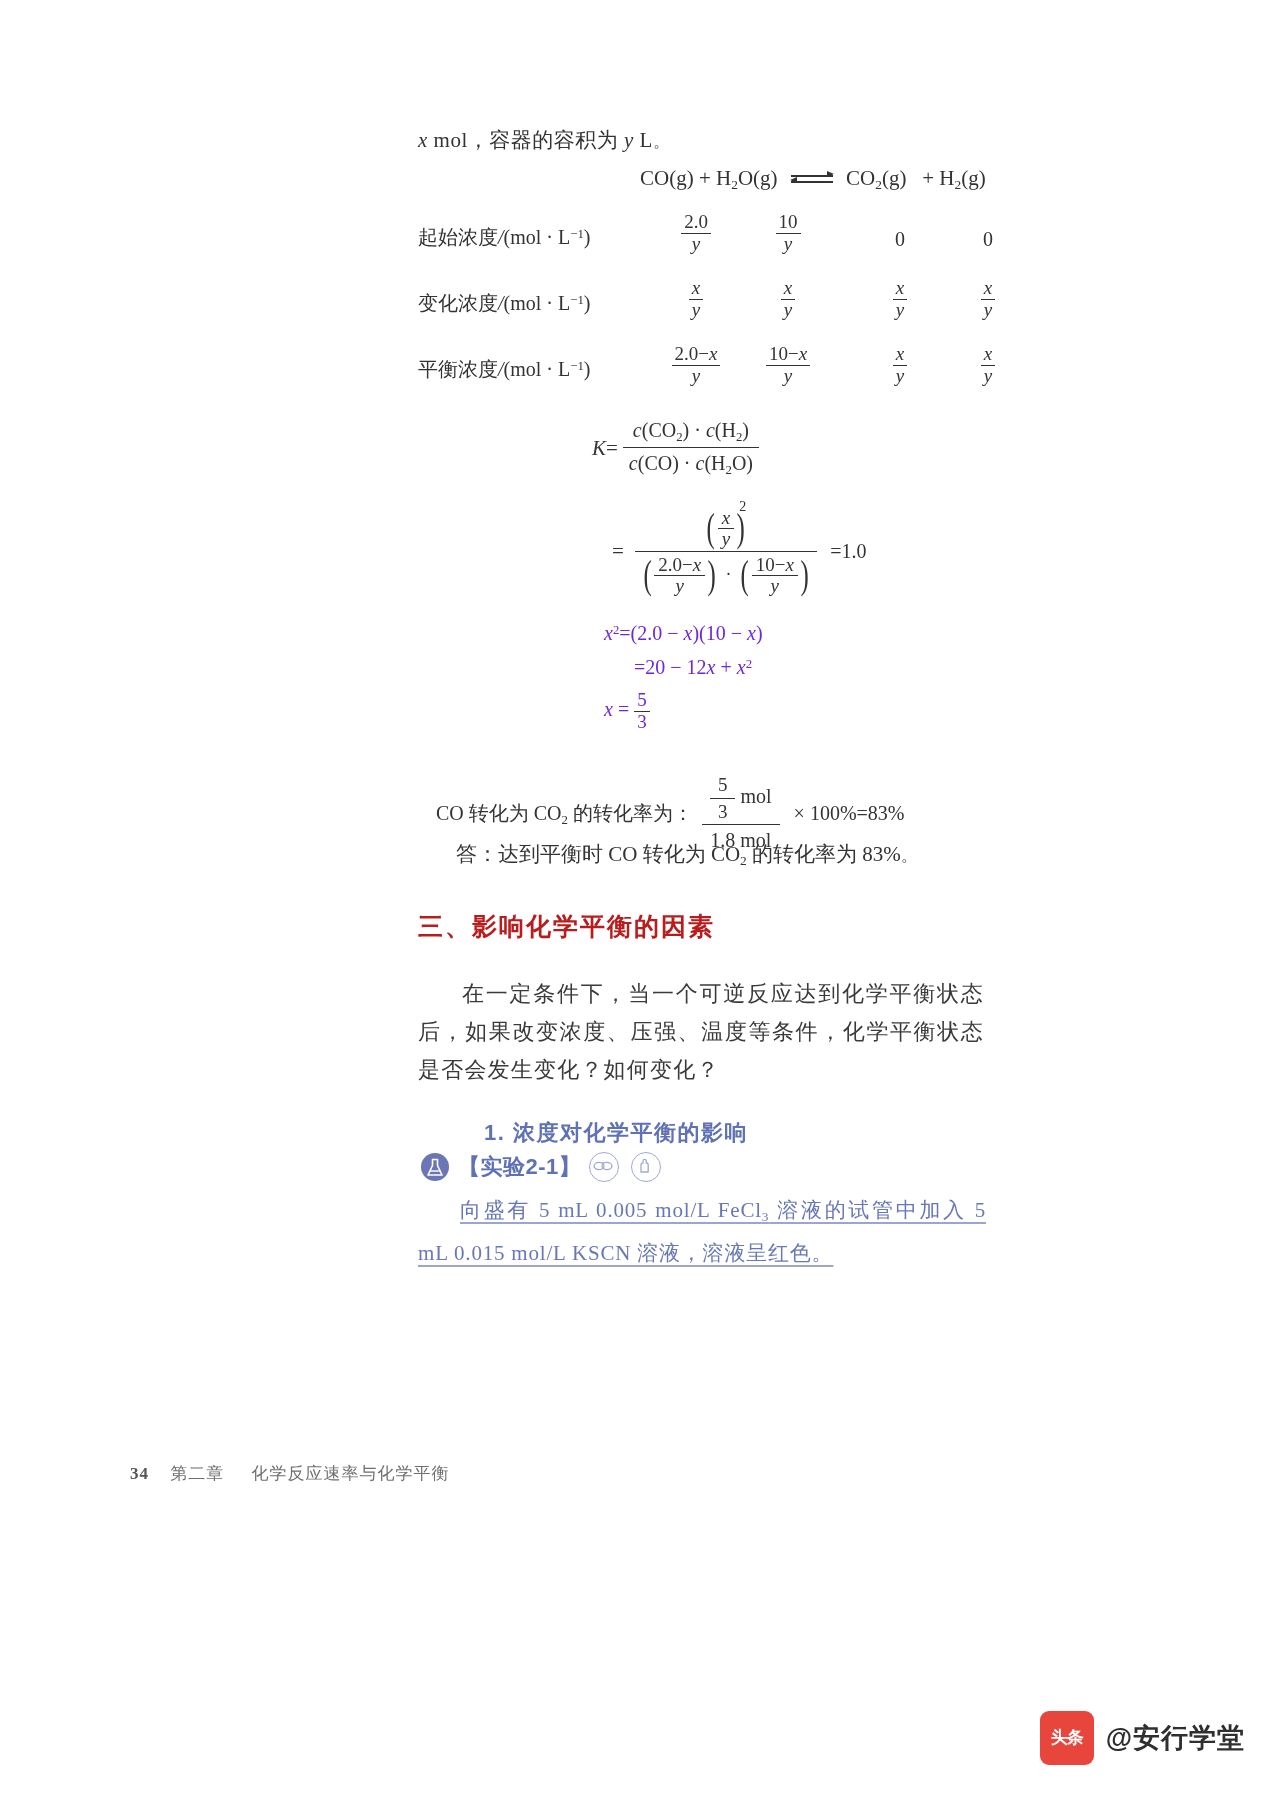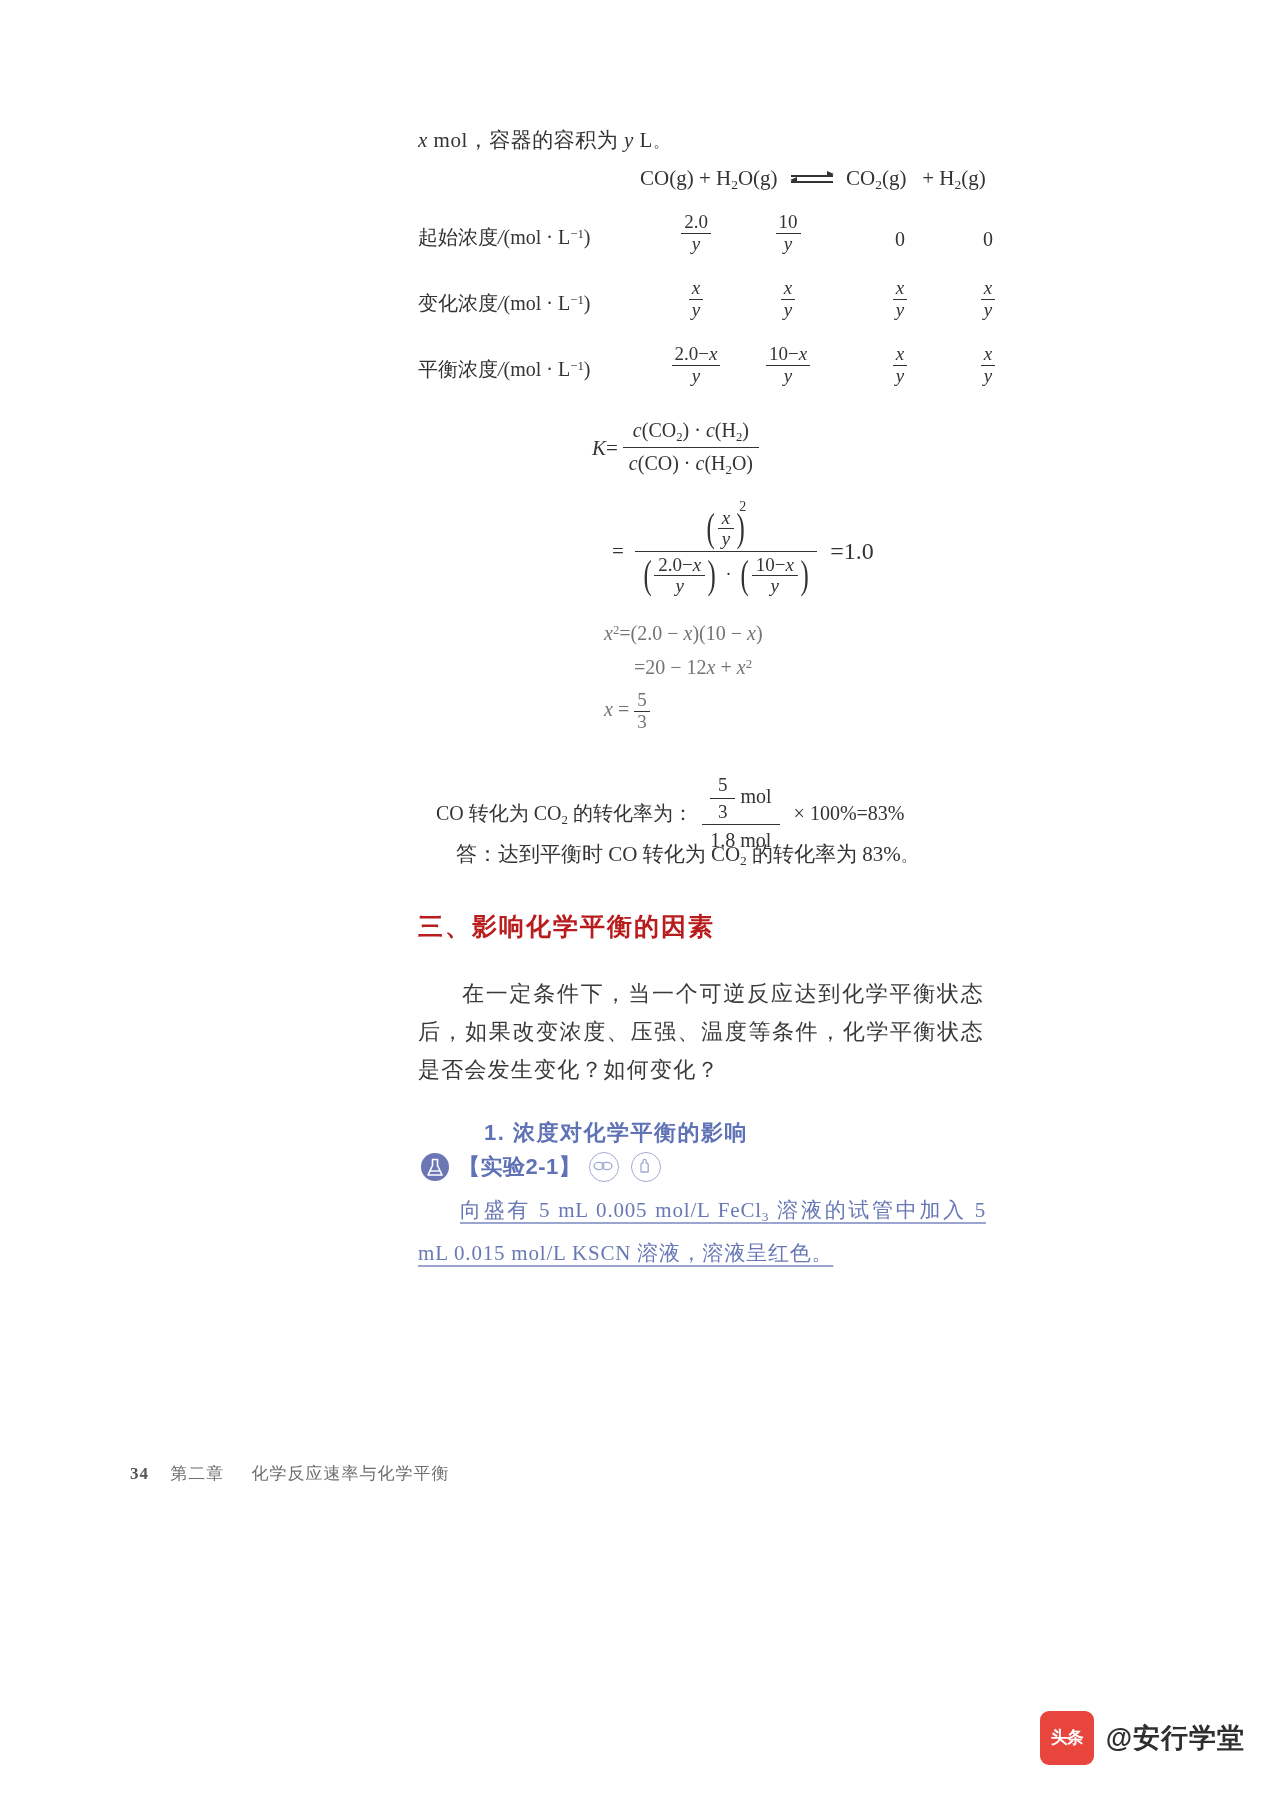--- a/index.html
+++ b/index.html
@@ -65,24 +65,24 @@
   .kexpr2 { position:absolute; left:612px; top:508px; font-size:20px; color:#333; white-space:nowrap; }
   .eqsign { display:inline-block; vertical-align:middle; font-size:21px; padding-right:6px; }
   .paren { display:inline-block; vertical-align:middle; font-size:40px; font-weight:300; line-height:0.8;
            transform:scaleX(0.62); color:#333; }
   .powgroup { display:inline-block; vertical-align:middle; position:relative; }
   .powgroup .expo { position:absolute; top:-10px; right:-12px; font-size:14px; }
   .smallfrac { display:inline-block; vertical-align:middle; text-align:center; line-height:1.05; font-size:19px; }
   .smallfrac .num { display:block; padding:0 4px; }
   .smallfrac .den { display:block; border-top:1.3px solid #333; padding:0 4px; }
   .dotsep { display:inline-block; vertical-align:middle; padding:0 7px; font-size:18px; }
-  .tail { display:inline-block; vertical-align:middle; padding-left:8px; font-size:24px; }
-
-  
-  .alg { position:absolute; font-size:20px; color:#737373; white-space:nowrap; }
+  .tail { display:inline-block; vertical-align:middle; padding-left:8px; font-size:20px; }
+
+  
+  .alg { position:absolute; font-size:20px; color:#6d28d9; white-space:nowrap; }
   .alg1 { left:604px; top:622px; }
   .alg2 { left:634px; top:656px;text-align:right; }
   .alg3 { left:604px; top:690px; }
 
   
   .convline { position:absolute; left:436px; top:775px; font-size:20px; color:#333; white-space:nowrap; }
   .convline .lead { display:inline-block; vertical-align:middle; }
   .molfrac { display:inline-block; vertical-align:middle; text-align:center; line-height:1.2; padding:0 4px; }
   .molfrac .num { display:block; padding:0 8px 2px; }
   .molfrac .den { display:block; border-top:1.5px solid #333; padding:3px 8px 0; }

